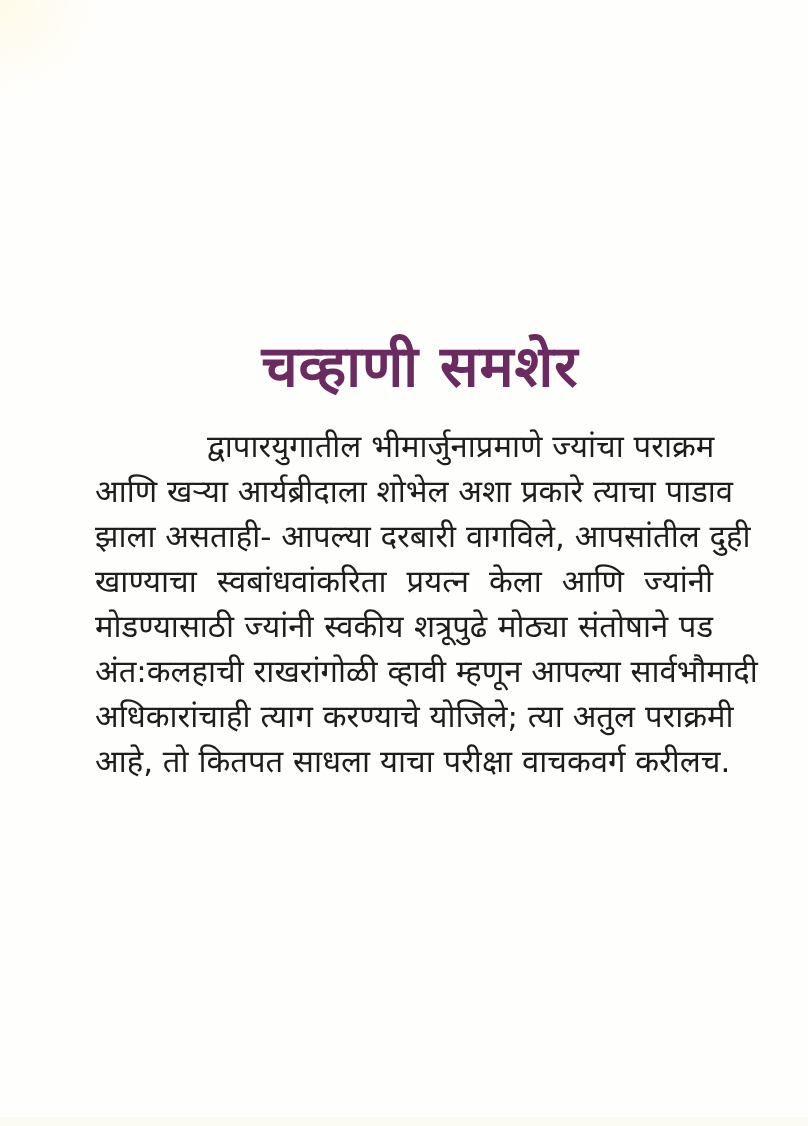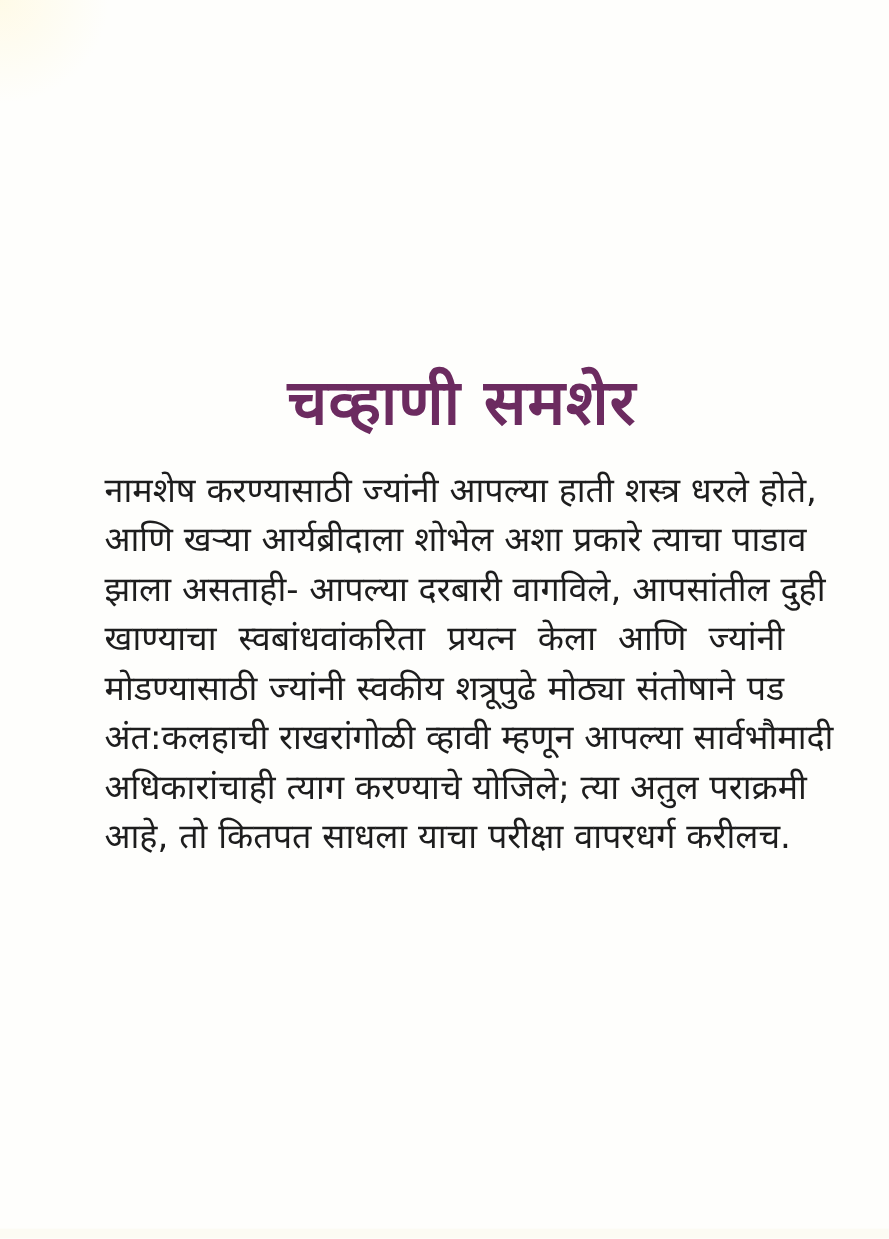--- a/index.html
+++ b/index.html
@@ -73,22 +73,22 @@
 </head>
 <body>
 
 <div class="page">
   <div class="artifact-tl"></div>
   <div class="artifact-bottom"></div>
 
   <h1 class="title" style="color: rgb(108, 43, 96);">चव्हाणी समशेर</h1>
 
   <div class="paragraph" style="color: rgb(29, 29, 29);">
-      <div class="line">नामशेष करण्यासाठी ज्यांनी आपल्या हाती शस्त्र धरले होते,</div>
+      <div class="line first">द्वापारयुगातील भीमार्जुनाप्रमाणे ज्यांचा पराक्रम</div>
       <div class="line">आणि खऱ्या आर्यब्रीदाला शोभेल अशा प्रकारे त्याचा पाडाव</div>
       <div class="line">झाला असताही- आपल्या दरबारी वागविले, आपसांतील दुही</div>
       <div class="line">खाण्याचा स्वबांधवांकरिता प्रयत्न केला आणि ज्यांनी</div>
       <div class="line">मोडण्यासाठी ज्यांनी स्वकीय शत्रूपुढे मोठ्या संतोषाने पड</div>
       <div class="line">अंत:कलहाची राखरांगोळी व्हावी म्हणून आपल्या सार्वभौमादी</div>
       <div class="line">अधिकारांचाही त्याग करण्याचे योजिले; त्या अतुल पराक्रमी</div>
-      <div class="line last">आहे, तो कितपत साधला याचा परीक्षा वापरधर्ग करीलच.</div>
+      <div class="line last">आहे, तो कितपत साधला याचा परीक्षा वाचकवर्ग करीलच.</div>
     </div>
 </div>
 
 </body></html>

